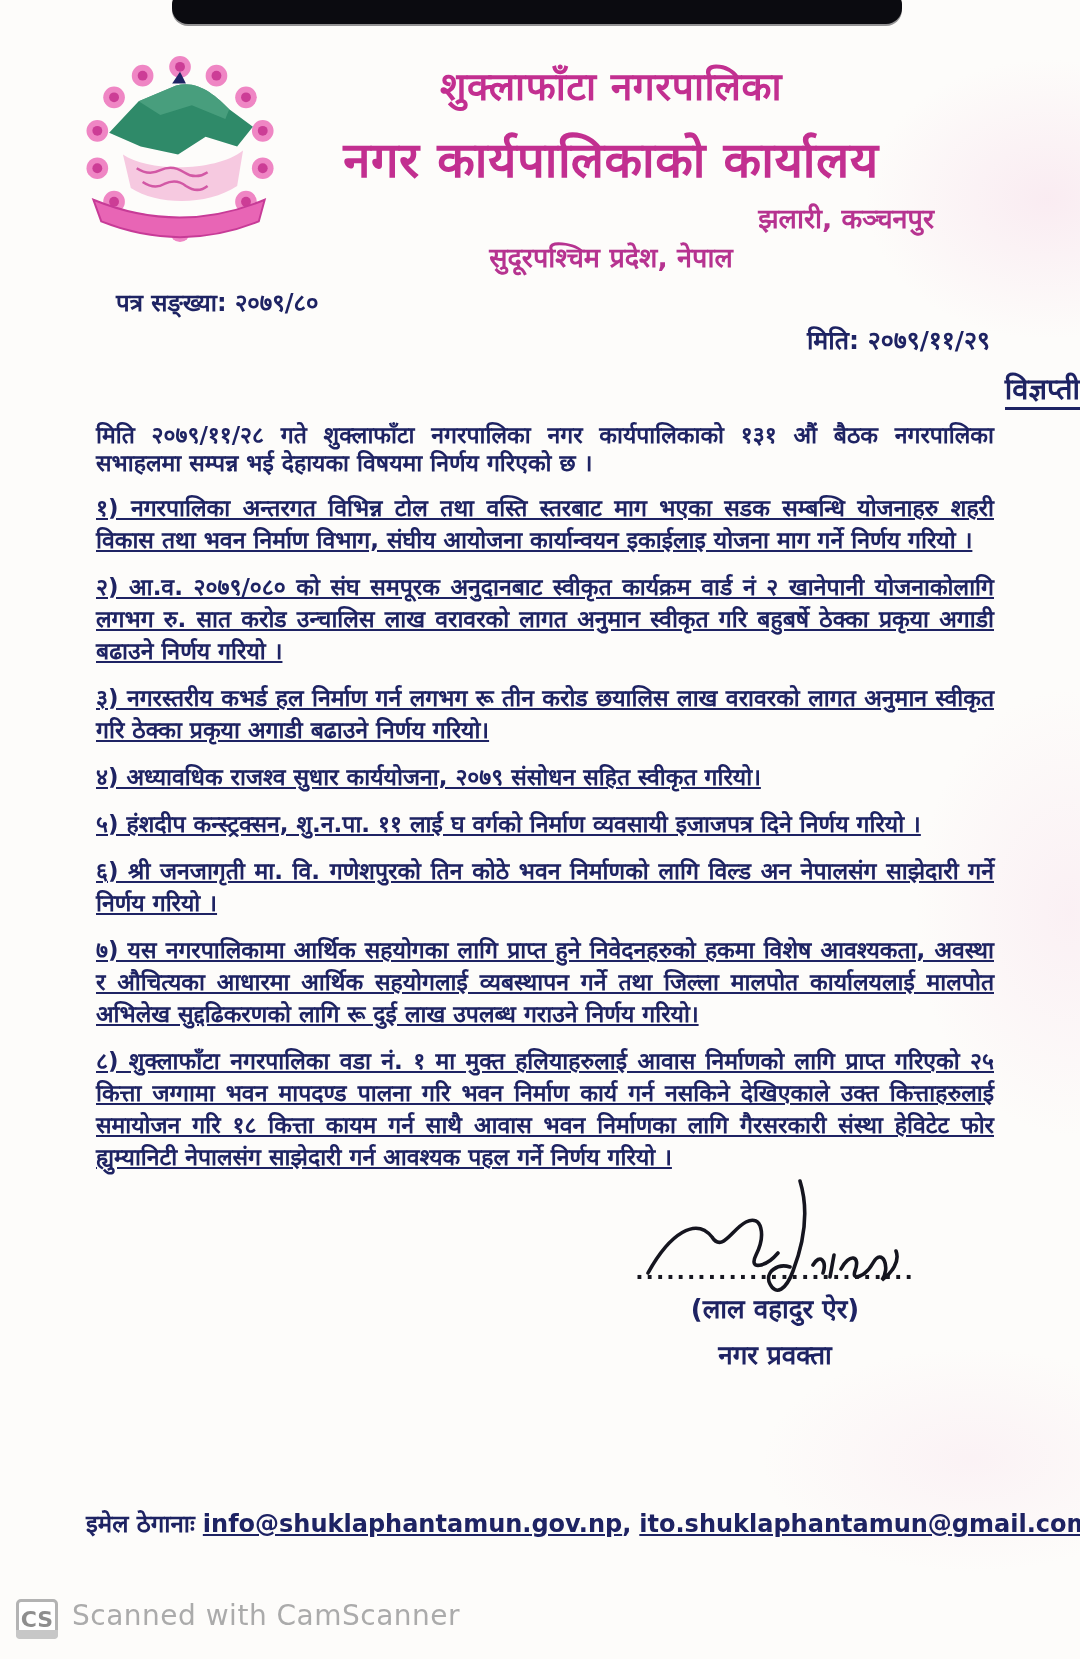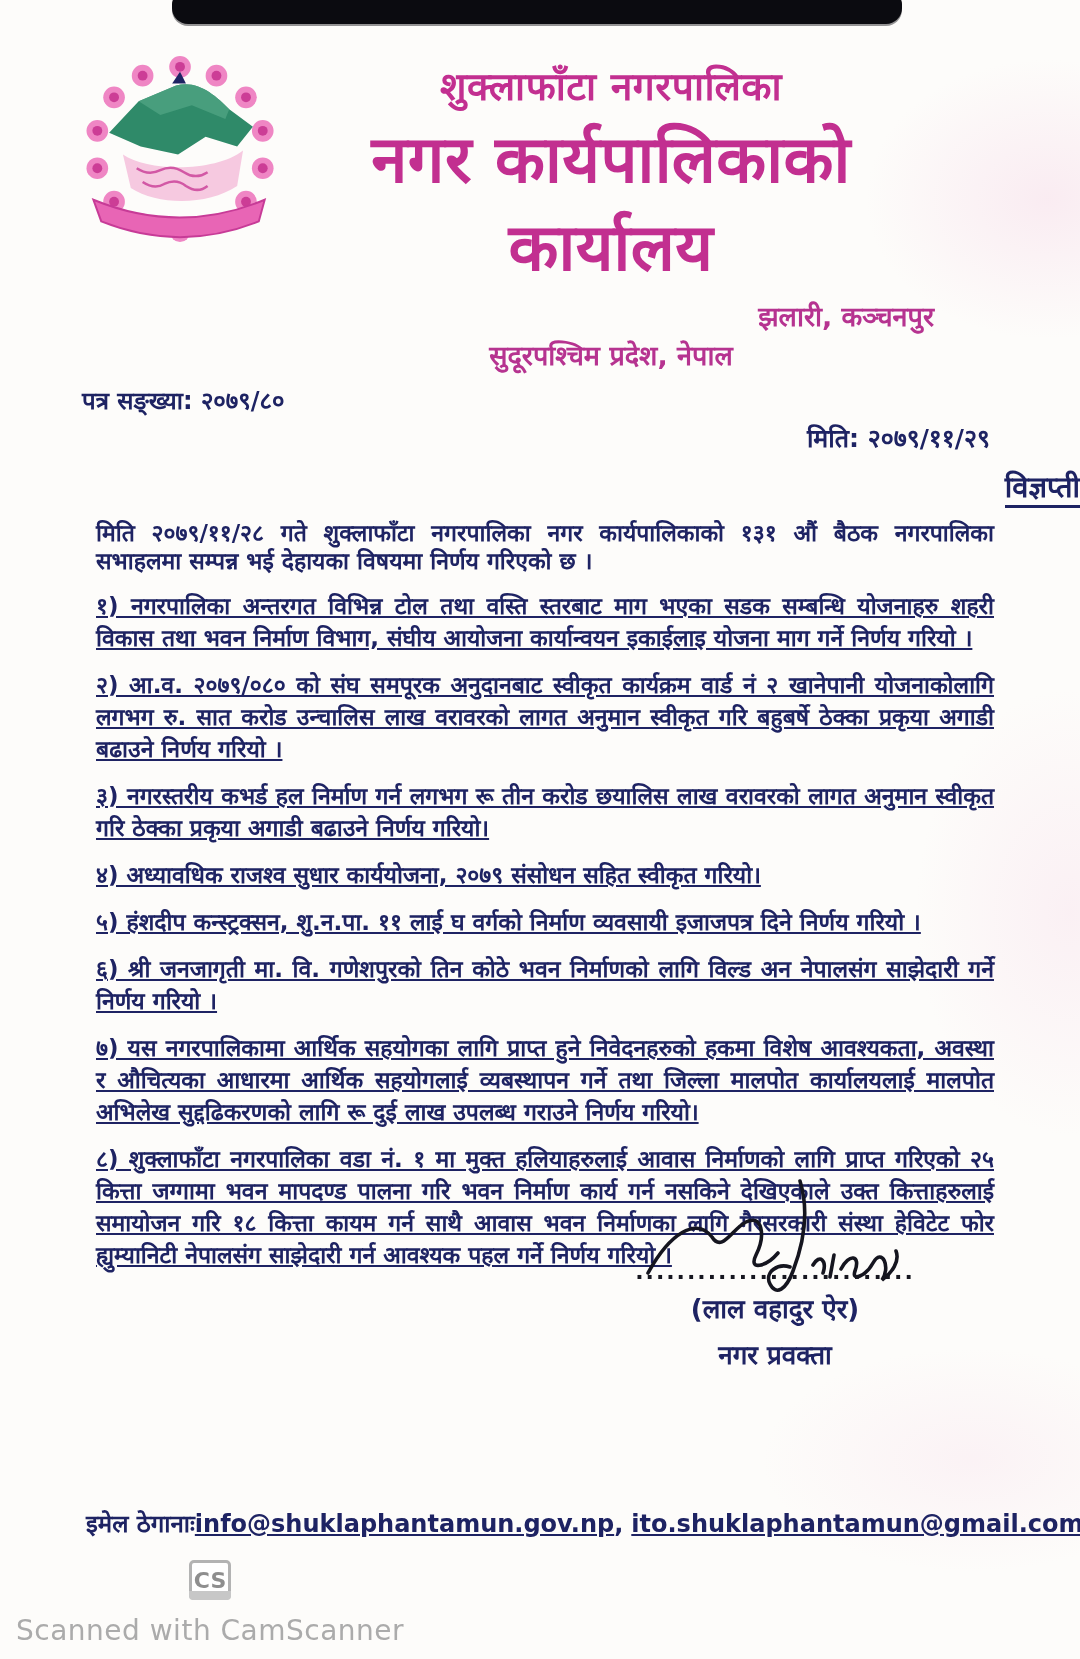--- a/index.html
+++ b/index.html
@@ -23,25 +23,25 @@
     top: -6px; left: 172px;
     width: 730px; height: 30px;
     background: #0b0b10;
     border-radius: 10px 10px 16px 16px;
     box-shadow: 0 2px 0 rgba(20,20,25,0.45);
   }
   .letterhead { display: flex; padding: 54px 100px 0 76px; }
   .logo-wrap { width: 212px; height: 192px; flex: none; }
   .head-text { flex: 1; text-align: center; color: #c22f90; margin-top: 4px; padding-right: 46px; }
   .org1 { font-size: 39px; font-weight: 700; letter-spacing: 0.5px; }
-  .org2 { font-size: 65px; font-weight: 700; margin-top: 2px; letter-spacing: 0.5px; }
+  .org2 { font-size: 49px; font-weight: 700; margin-top: 14px; letter-spacing: 0.5px; }
   .addr1 { font-size: 27px; font-weight: 700; margin-top: 8px; color: #b63390; text-align: right; }
   .addr2 { font-size: 27px; font-weight: 700; margin-top: 2px; color: #b63390; }
 
-  .ref-row { margin: 10px 0 0 82px; font-size: 24px; font-weight: 700; }
+  .ref-row { margin: 10px 0 0 116px; font-size: 24px; font-weight: 700; }
   .date-row { text-align: right; margin: 4px 90px 0 0; font-size: 25px; font-weight: 700; }
   .title-row { text-align: right; margin-top: 12px; }
   .title-row span {
     font-size: 29px; font-weight: 700;
     border-bottom: 3px solid #1e2363;
     padding-bottom: 1px;
   }
 
   .intro {
     margin: 14px 86px 0 96px;
@@ -64,27 +64,27 @@
   .sig-name { font-size: 26px; font-weight: 700; margin-top: 6px; }
   .sig-role { font-size: 26px; font-weight: 700; margin-top: 10px; }
 
   .footer-row {
     position: absolute;
     left: 86px; top: 1506px; right: 40px;
     font-size: 24px; font-weight: 700;
     white-space: nowrap;
   }
   .footer-row .em { text-decoration: underline; }
-  .footer-row .lbl { }
+  .footer-row .lbl { margin-right: 8px; }
   .footer-row .sep { margin-right: 8px; }
 
   .camscanner {
     position: absolute;
-    left: 16px; bottom: 12px;
-    display: flex; align-items: center; gap: 14px; flex-direction: column;
+    left: 16px; bottom: 20px;
+    display: flex; align-items: flex-start; gap: 14px;
   }
   .cs-icon {
     position: relative;
     width: 42px; height: 40px;
     border: 3px solid #b3b3b3; border-radius: 5px;
     display: flex; align-items: center; justify-content: center;
     font-size: 22px; font-weight: 700; color: #8e8e8e;
     background: #fff;
   }
   .cs-icon::after {

